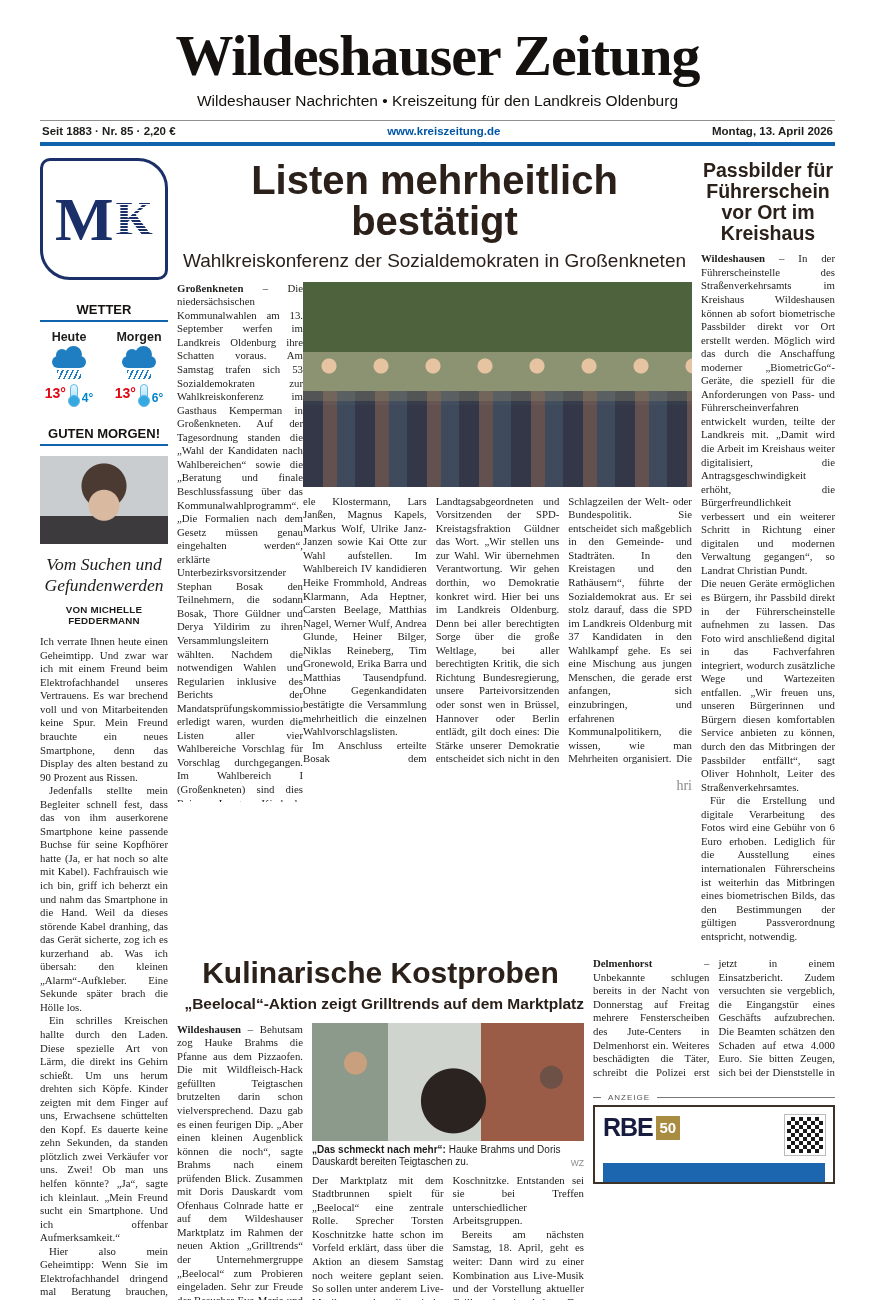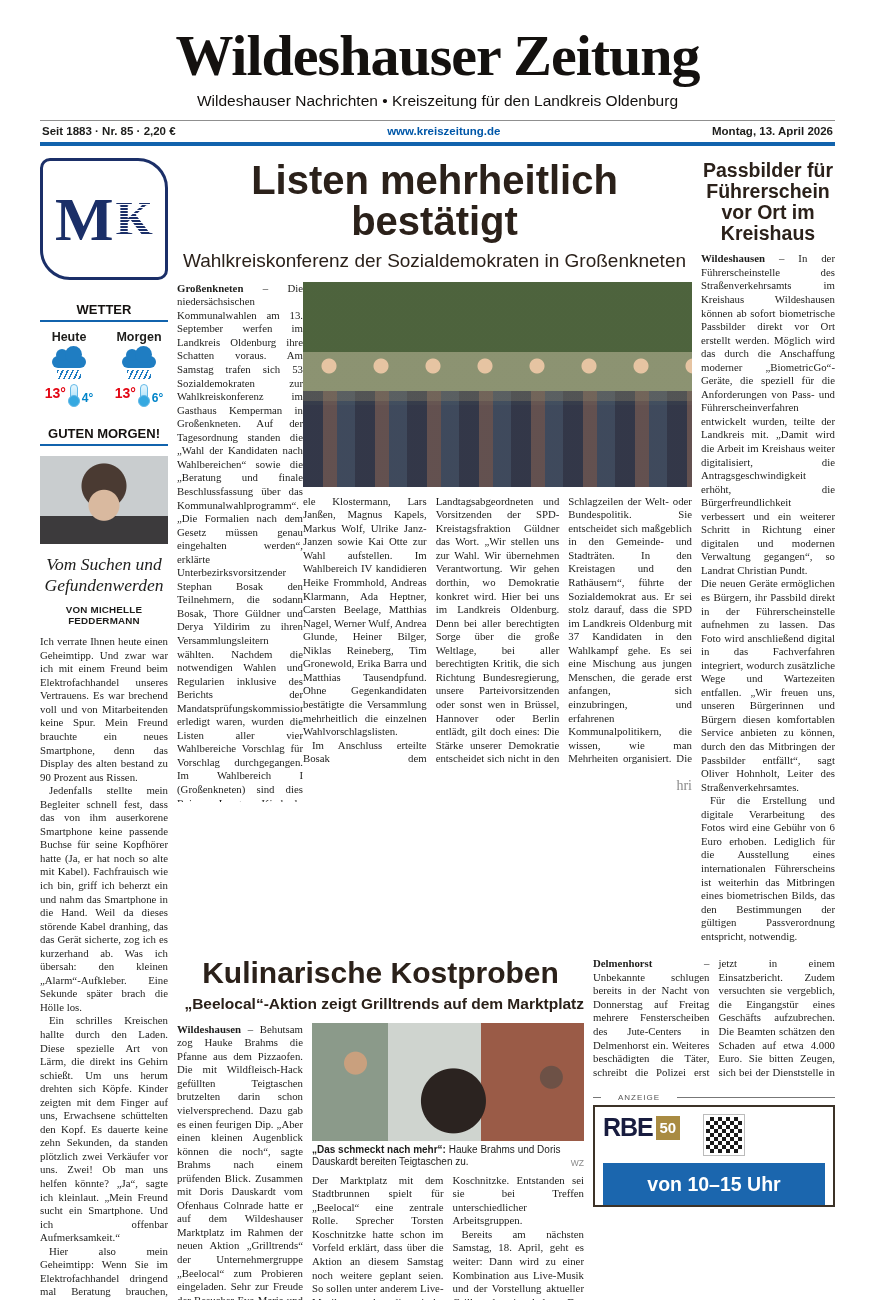--- a/index.html
+++ b/index.html
@@ -83,26 +83,26 @@
   .photo-food{height:118px;background-color:#9a8a76;background-image:
       radial-gradient(circle 34px at 52% 66%,#2b2320 0 32px,transparent 33px),
       radial-gradient(circle 12px at 16% 34%,#c9a07e 0 11px,transparent 12px),
       radial-gradient(circle 12px at 88% 46%,#6d5146 0 11px,transparent 12px),
       linear-gradient(90deg,#8b9a8a 0 28%,#cfd4cf 28% 62%,#9a5b47 62% 100%);}
   .foodrest{margin-top:6px;height:276px;column-count:2;column-gap:9px;column-fill:auto;overflow:hidden;}
   .crime-hl{font-family:"Liberation Sans",sans-serif;font-weight:700;font-size:21.5px;line-height:1.1;color:#2b211a;margin:0 0 8px;}
   .crimetxt{height:122px;column-count:2;column-gap:9px;column-fill:auto;overflow:hidden;}
 
   
-  .anz-row{display:flex;align-items:center;gap:17px;margin:14px 0 3px;}
+  .anz-row{display:flex;align-items:center;gap:7px;margin:14px 0 3px;}
   .anz-row .lbl{font-family:"Liberation Sans",sans-serif;font-size:8px;letter-spacing:1px;color:#555;}
   .anz-row .ln{flex:1;height:1px;background:#777;}
   .anz-row .ln.short{flex:0 0 8px;}
   .adbox{border:2px solid #3c3228;background:#fff;padding:8px 8px 0;}
-  .ad-top{display:flex;align-items:flex-start;gap:24px;}
+  .ad-top{display:flex;justify-content:space-between;align-items:flex-start;gap:24px;}
   .rbe{display:flex;align-items:center;gap:3px;}
   .rbe .word{font-family:"Liberation Sans",sans-serif;font-weight:700;font-size:25px;letter-spacing:-1px;color:#181c3f;line-height:1;}
   .rbe .badge{width:24px;height:24px;background:#a98b42;color:#fff;font-family:"Liberation Sans",sans-serif;font-weight:700;font-size:15px;display:flex;align-items:center;justify-content:center;}
   .qr{width:36px;height:36px;background:repeating-conic-gradient(#1a1a1a 0% 25%,#fff 0% 50%);background-size:8px 8px;border:2px solid #fff;outline:1px solid #bbb;}
   .banner{background:#1b66ae;color:#fff;text-align:center;margin-top:8px;padding:10px 4px 9px;font-family:"Liberation Sans",sans-serif;}
   .banner .b1{font-weight:700;font-size:19.5px;line-height:1.15;}
   a{text-decoration:none;color:inherit;}
 </style>
 </head>
 <body>
@@ -245,21 +245,20 @@
           <div class="adbox">
             <div class="ad-top">
               <div class="rbe">
                 <span class="word">RBE</span>
                 <span class="badge">50</span>
               </div>
               <div class="qr"></div>
             </div>
             <div class="banner">
               <div class="b1">
-                <div>von 10–15 Uhr</div>
               </div>
 
             </div>
 
           </div>
         </div>
       </div>
 
     </div>
   </div>

